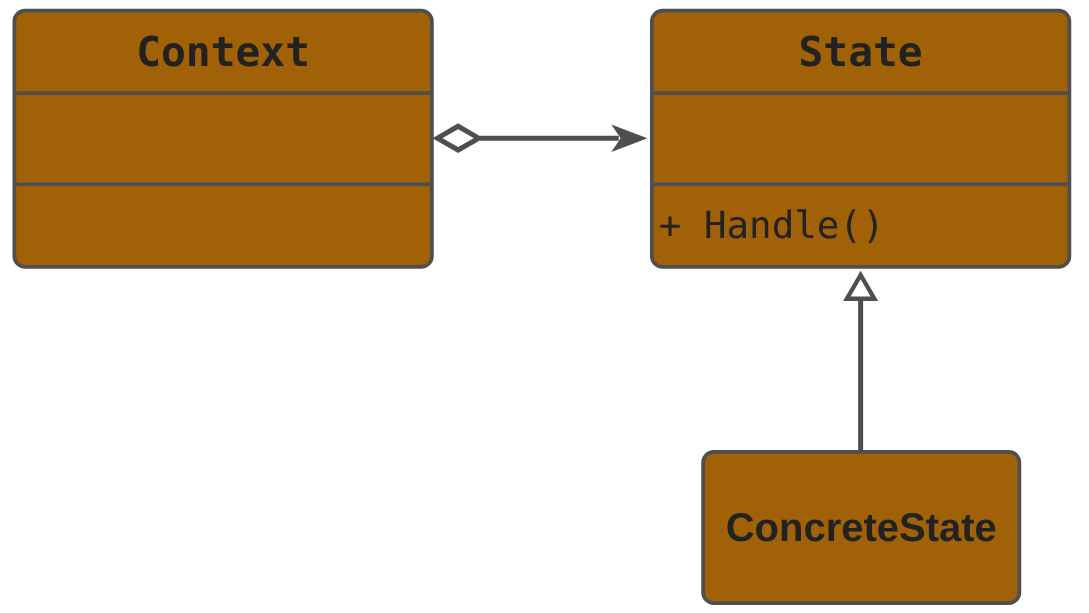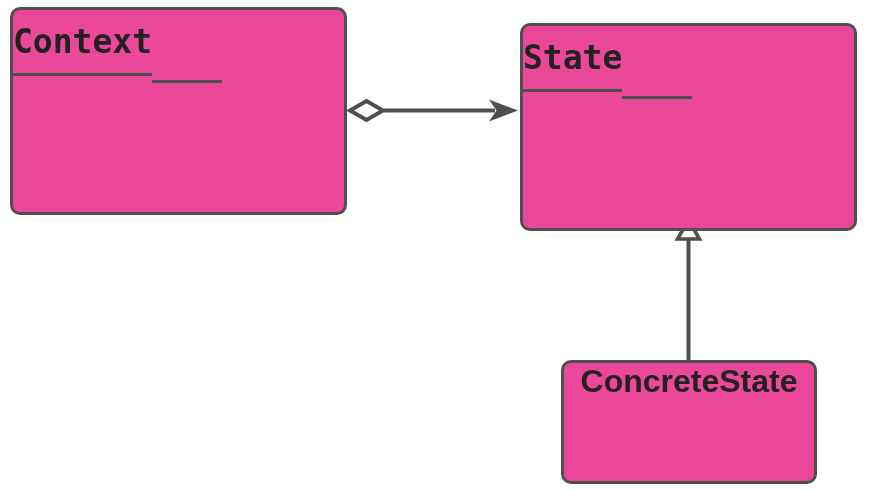--- a/index.html
+++ b/index.html
@@ -17,27 +17,27 @@
   .edges {
     position: absolute;
     left: 0; top: 0;
     width: 871px; height: 490px;
   }
   .uml-box {
     position: absolute;
     box-sizing: border-box;
     border: 3px solid #4f4f4f;
     border-radius: 10px;
-    background: #ec4899;
+    background: #a16207;
     display: flex;
-    flex-direction: row;
+    flex-direction: column;
     color: #222222;
   }
   #context-box { left: 10px;  top: 7px;   width: 337px; height: 208px; }
-  #state-box   { left: 520px; top: 7px;   width: 337px; height: 208px; margin-top: 16px; }
+  #state-box   { left: 520px; top: 7px;   width: 337px; height: 208px; }
   #concrete-box{ left: 561px; top: 360px; width: 256px; height: 124px;
                  justify-content: center; }
   .compartment-title {
     height: 63px;
     flex: 0 0 63px;
     box-sizing: content-box;
     border-bottom: 3px solid #4f4f4f;
     display: flex; align-items: center; justify-content: center;
     font-weight: 700;
     font-size: 33px;
@@ -84,19 +84,20 @@
   </svg>
 
   <div class="uml-box" id="context-box">
     <div class="compartment-title">Context</div>
     <div class="compartment-attrs"></div>
   </div>
 
   <div class="uml-box" id="state-box">
     <div class="compartment-title">State</div>
     <div class="compartment-attrs"></div>
+    <div class="compartment-methods">+ Handle()</div>
   </div>
 
   <div class="uml-box" id="concrete-box">
     <div class="concrete-title">ConcreteState</div>
   </div>
 
 </div>
 
 </body></html>

